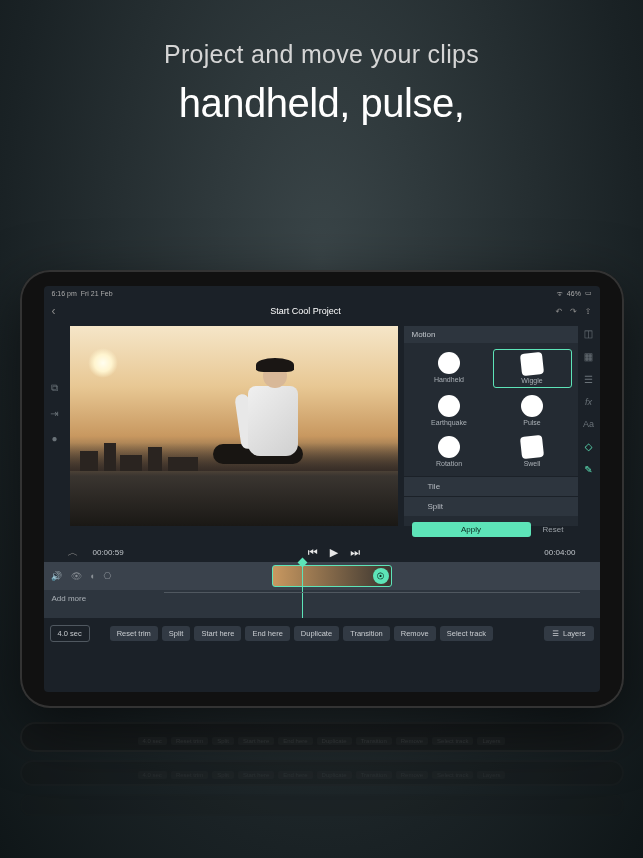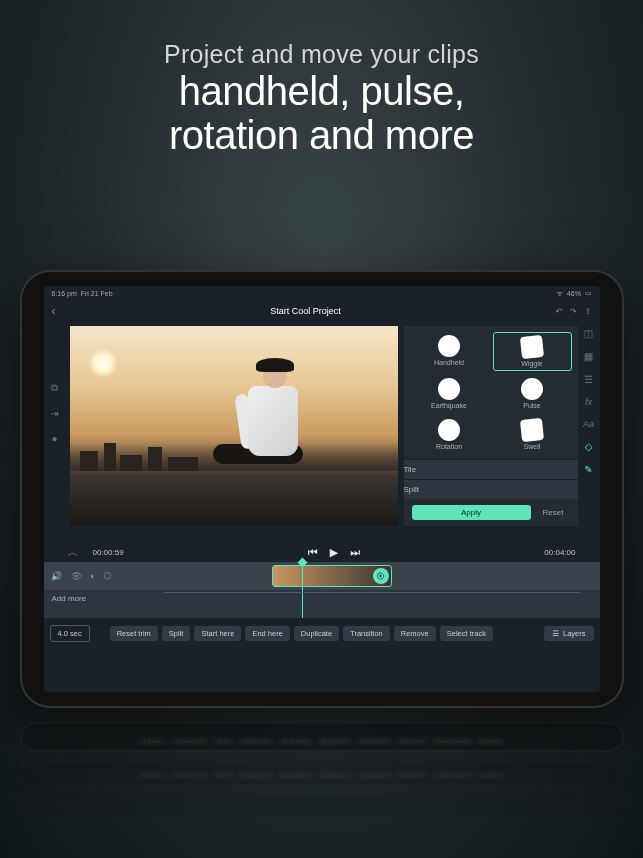--- a/index.html
+++ b/index.html
@@ -20,20 +20,21 @@
     font-size: 25px;
     font-weight: 300;
     color: #d5d5d5;
     letter-spacing: 0.3px;
   }
   .hero-main {
     font-size: 40px;
     font-weight: 400;
     color: #fff;
     line-height: 1.1;
+    margin-top: 12px;
     letter-spacing: -0.5px;
   }
 
   
   .ipad {
     position: absolute;
     left: 50%;
     top: 270px;
     transform: translateX(-50%);
     width: 604px;
@@ -177,21 +178,21 @@
     border: 1px solid #5de4b8;
   }
   .motion-shape {
     width: 22px; height: 22px;
     background: #fff;
     border-radius: 50%;
   }
   .motion-shape.sq { border-radius: 4px; transform: rotate(-6deg); }
   .motion-label { color:#aab0b6; font-size:7px; }
   .panel-row {
-    padding: 5px 0;
+    padding: 5px 24px;
     color: #b5bac0;
     background: #2d353e;
     border-top: 1px solid #1b2128;
     font-size: 8px;
   }
   .apply-row {
     display:flex; gap:6px; padding:6px 8px;
     align-items:center;
   }
   .apply-btn {
@@ -301,21 +302,20 @@
   }
   .ref-bar span { background:#222; padding:1px 5px; border-radius:2px; }
 </style>
 </head>
 <body>
 
 <div class="hero">
   <div class="hero-sub">Project and move your clips</div>
   <div class="hero-main">
     <span>handheld, pulse,</span><br>
-    <span>rotation and more</span>
   </div>
 </div>
 
 <div class="reflection ref3"></div>
 <div class="reflection ref2">
   <div class="ref-bar">
     <span>4.0 sec</span>
     <span>Reset trim</span>
     <span>Split</span>
     <span>Start here</span>
@@ -385,20 +385,21 @@
         <div class="person">
           <div class="legs"></div>
           <div class="arm"></div>
           <div class="torso"></div>
           <div class="head"></div>
           <div class="hat"></div>
         </div>
       </div>
 
       <div class="motion-panel">
+        <div class="panel-header">Motion</div>
         <div class="motion-grid" id="motion-grid">
             <div class="motion-item">
               <div class="motion-shape"></div>
               <div class="motion-label">Handheld</div>
             </div>
             <div class="motion-item selected">
               <div class="motion-shape sq"></div>
               <div class="motion-label">Wiggle</div>
             </div>
             <div class="motion-item">

